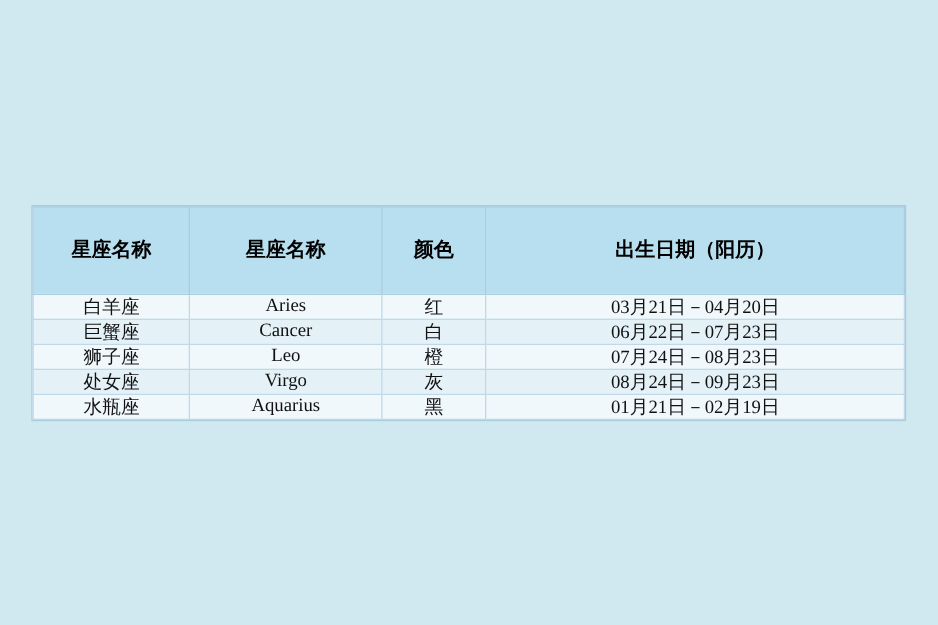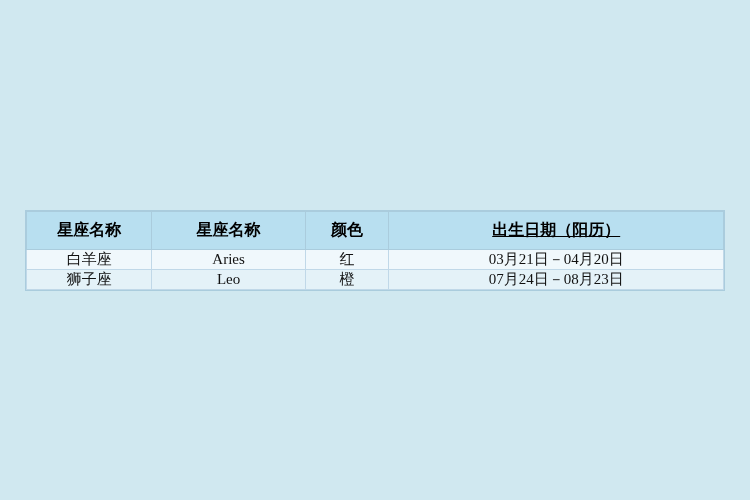--- a/index.html
+++ b/index.html
@@ -27,42 +27,42 @@
     table {
       width: 100%;
       border-collapse: collapse;
     }
 
     th {
       background-color: #b8dff0;
       color: #000;
       font-weight: bold;
       text-align: center;
-      padding: 8px 4px;
+      padding: 24px 4px;
       border: 1px solid #aaccdd;
       font-size: 16px;
     }
 
     td {
       text-align: center;
       padding: 0 4px;
       border: 1px solid #c0d8e8;
       font-size: 15px;
       color: #111;
       background-color: #f0f8fc;
     }
 
     tr:nth-child(even) td {
       background-color: #e4f2f8;
     }
 
     .col-zh { width: 18%; }
     .col-en { width: 22%; }
     .col-color { width: 12%; }
-    .col-date { width: 48%; text-decoration: underline; }
+    .col-date { width: 48%; }
   </style>
 </head>
 <body>
 
 <div class="table-wrapper">
   <table>
     <thead>
       <tr>
         <th class="col-zh">星座名称</th>
         <th class="col-en">星座名称</th>
@@ -71,20 +71,38 @@
       </tr>
     </thead>
     <tbody id="table-body">
     <tr>
           <td>白羊座</td>
           <td>Aries</td>
           <td>红</td>
           <td>03月21日－04月20日</td>
         </tr>
         <tr>
+          <td>巨蟹座</td>
+          <td>Cancer</td>
+          <td>白</td>
+          <td>06月22日－07月23日</td>
+        </tr>
+        <tr>
           <td>狮子座</td>
           <td>Leo</td>
           <td>橙</td>
           <td>07月24日－08月23日</td>
+        </tr>
+        <tr>
+          <td>处女座</td>
+          <td>Virgo</td>
+          <td>灰</td>
+          <td>08月24日－09月23日</td>
+        </tr>
+        <tr>
+          <td>水瓶座</td>
+          <td>Aquarius</td>
+          <td>黑</td>
+          <td>01月21日－02月19日</td>
         </tr>
       </tbody>
   </table>
 </div>
 
 </body></html>

